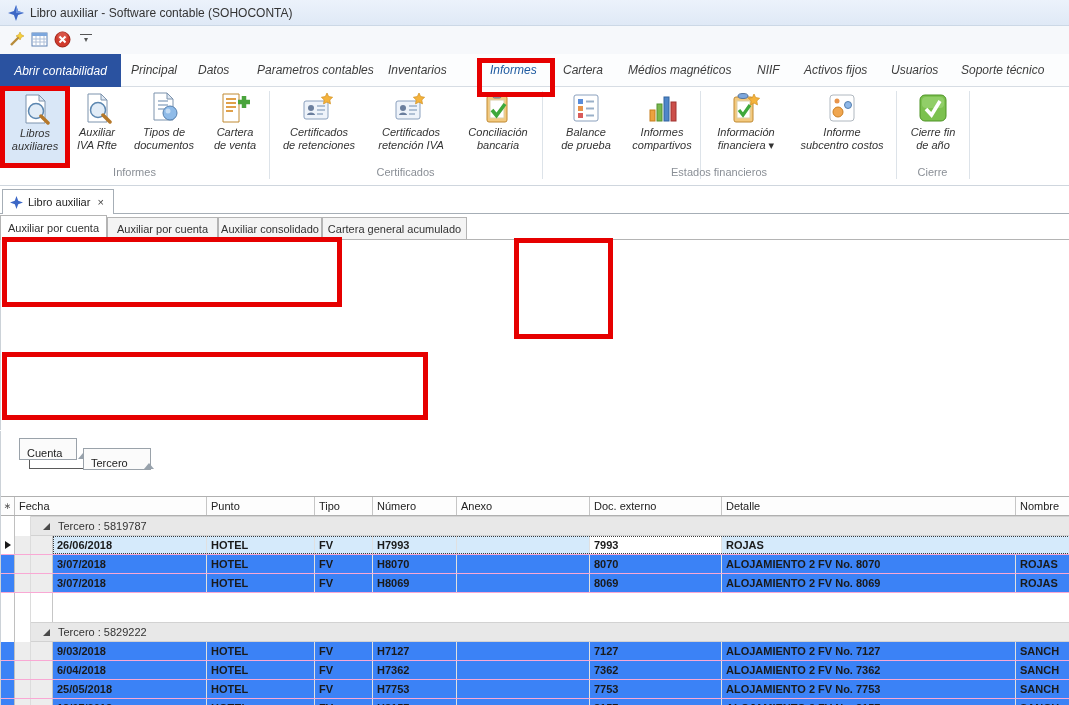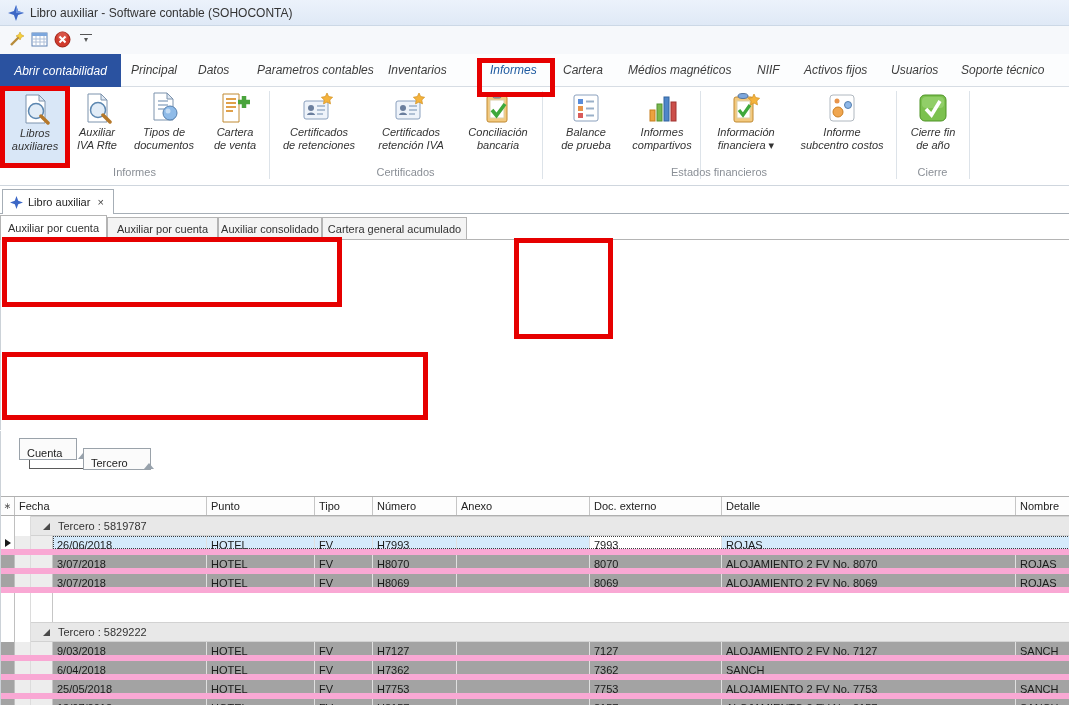--- a/index.html
+++ b/index.html
@@ -89,21 +89,21 @@
   .connh{height:1px;background:#5a5a5a;}
 
   
   .grid{left:0;top:496px;width:1069px;height:209px;overflow:hidden;border-left:1px solid #ccd2d8;}
   .grow{display:flex;width:1069px;}
   .ghead{height:20px;border-top:1px solid #b0b0b0;border-bottom:1px solid #b0b0b0;background:#fdfdfd;}
   .hc{border-right:1px solid #c6c6c6;padding-left:4px;line-height:18px;font-size:11px;color:#222;
       white-space:nowrap;overflow:hidden;}
   .rc{border-right:1px solid #e0e0e0;padding-left:4px;line-height:18px;font-size:11px;color:#1a1a1a;
       white-space:nowrap;overflow:hidden;}
-  .drow{height:19px;border-bottom:6px solid #f9a8d4;background:#a3a3a3;position:relative;}
+  .drow{height:19px;border-bottom:1px solid #f9a8d4;background:#3b82f6;position:relative;font-weight:bold;}
   .grouprow{height:20px;background:#fff;}
   .gband{flex:1;background:#e8e8e8;border-top:1px solid #d2d2d2;border-bottom:1px solid #d2d2d2;
          display:flex;align-items:center;gap:8px;padding-left:12px;font-size:11px;color:#333;}
   .gtri{width:0;height:0;border-left:7px solid transparent;border-bottom:7px solid #4a4a4a;}
   .gaprow{height:29px;background:#fff;}
   .c-ind{width:14px;border-right:1px solid #c0c0c0;padding:0;display:flex;align-items:center;justify-content:center;}
   .c-b{width:16px;background:#ededed;border-right:1px solid #dcdcdc;padding:0;}
   .c-c{width:22px;background:#ededed;border-right:1px solid #c6c6c6;padding:0;}
   .w-fecha{width:154px;} .w-punto{width:108px;} .w-tipo{width:58px;} .w-num{width:84px;}
   .w-anexo{width:133px;} .w-doc{width:132px;} .w-det{width:294px;} .w-nom{flex:1;border-right:none;}
@@ -584,20 +584,21 @@
     <div class="grow drow">
       <div class="rc c-ind"></div>
         <div class="rc c-b"></div>
         <div class="rc c-c"></div>
       <div class="rc w-fecha">6/04/2018</div>
       <div class="rc w-punto">HOTEL</div>
       <div class="rc w-tipo">FV</div>
       <div class="rc w-num">H7362</div>
       <div class="rc w-anexo"></div>
       <div class="rc w-doc">7362</div>
+      <div class="rc w-det">ALOJAMIENTO 2 FV No. 7362</div>
       <div class="rc w-nom">SANCH</div>
     </div>
     <div class="grow drow">
       <div class="rc c-ind"></div>
         <div class="rc c-b"></div>
         <div class="rc c-c"></div>
       <div class="rc w-fecha">25/05/2018</div>
       <div class="rc w-punto">HOTEL</div>
       <div class="rc w-tipo">FV</div>
       <div class="rc w-num">H7753</div>

